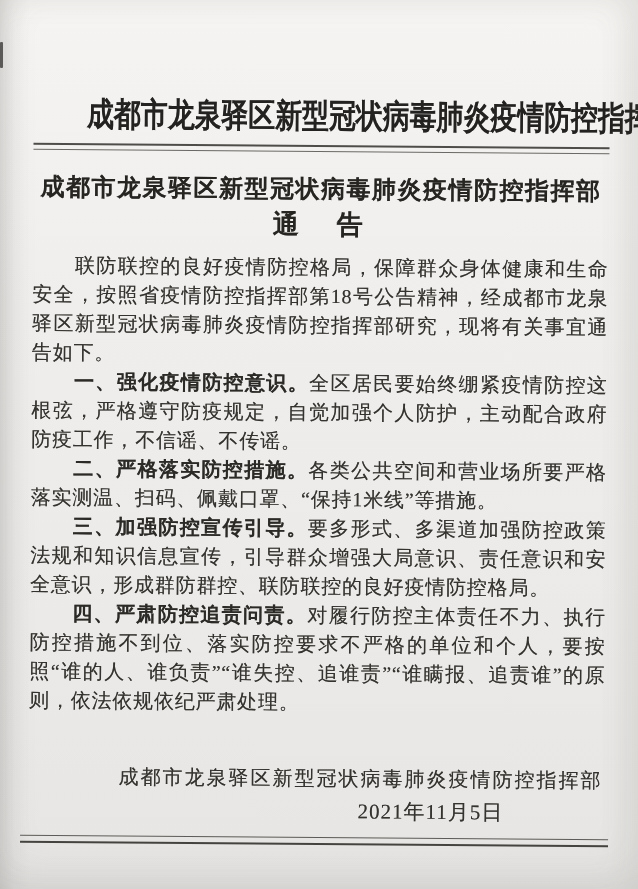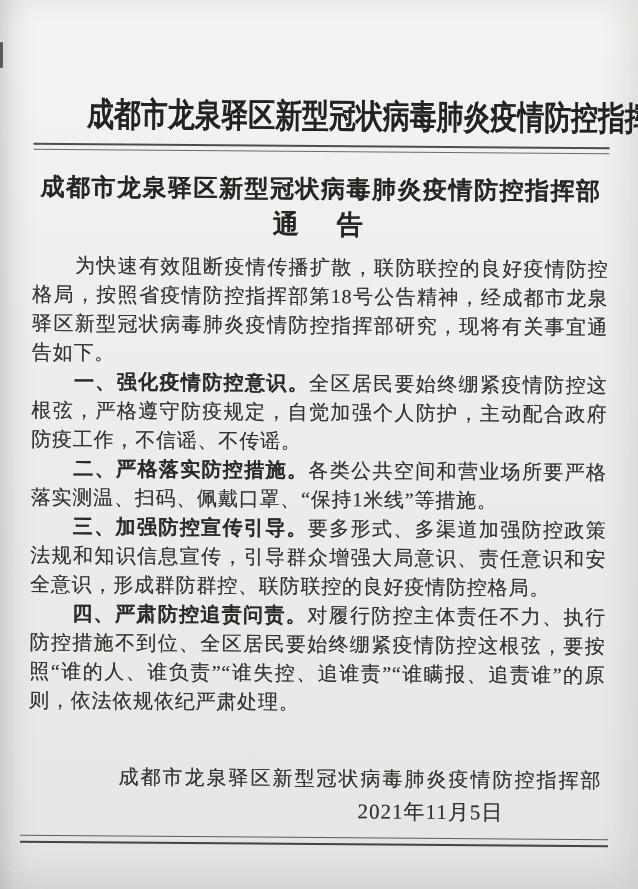--- a/index.html
+++ b/index.html
@@ -89,29 +89,29 @@
       <div class="r1"></div>
       <div class="r2"></div>
     </div>
 
     <div class="doc-title">
       <div class="org">成都市龙泉驿区新型冠状病毒肺炎疫情防控指挥部</div>
       <div class="type">通　告</div>
     </div>
 
     <div class="body-text">
-      <p><strong></strong><span>为快速有效阻断疫情传播扩散，联防联控的良好疫情防控格局，按照省疫情防控指挥部第18号公告精神，经成都市龙泉驿区新型冠状病毒肺炎疫情防控指挥部研究，现将有关事宜通告如下。</span></p>
+      <p><strong></strong><span>联防联控的良好疫情防控格局，保障群众身体健康和生命安全，按照省疫情防控指挥部第18号公告精神，经成都市龙泉驿区新型冠状病毒肺炎疫情防控指挥部研究，现将有关事宜通告如下。</span></p>
 
       <p><strong>一、强化疫情防控意识。</strong><span>全区居民要始终绷紧疫情防控这根弦，严格遵守防疫规定，自觉加强个人防护，主动配合政府防疫工作，不信谣、不传谣。</span></p>
 
       <p><strong>二、严格落实防控措施。</strong><span>各类公共空间和营业场所要严格落实测温、扫码、佩戴口罩、“保持1米线”等措施。</span></p>
 
       <p><strong>三、加强防控宣传引导。</strong><span>要多形式、多渠道加强防控政策法规和知识信息宣传，引导群众增强大局意识、责任意识和安全意识，形成群防群控、联防联控的良好疫情防控格局。</span></p>
 
-      <p><strong>四、严肃防控追责问责。</strong><span>对履行防控主体责任不力、执行防控措施不到位、全区居民要始终绷紧疫情防控这根弦，要按照“谁的人、谁负责”“谁失控、追谁责”“谁瞒报、追责谁”的原则，依法依规依纪严肃处理。</span></p>
+      <p><strong>四、严肃防控追责问责。</strong><span>对履行防控主体责任不力、执行防控措施不到位、落实防控要求不严格的单位和个人，要按照“谁的人、谁负责”“谁失控、追谁责”“谁瞒报、追责谁”的原则，依法依规依纪严肃处理。</span></p>
     </div>
 
     <div class="sign-block">
       <div class="org">成都市龙泉驿区新型冠状病毒肺炎疫情防控指挥部</div>
       <div class="date">2021年11月5日</div>
     </div>
 
     <div class="rule-double-bottom">
       <div class="r1"></div>
       <div class="r2"></div>

